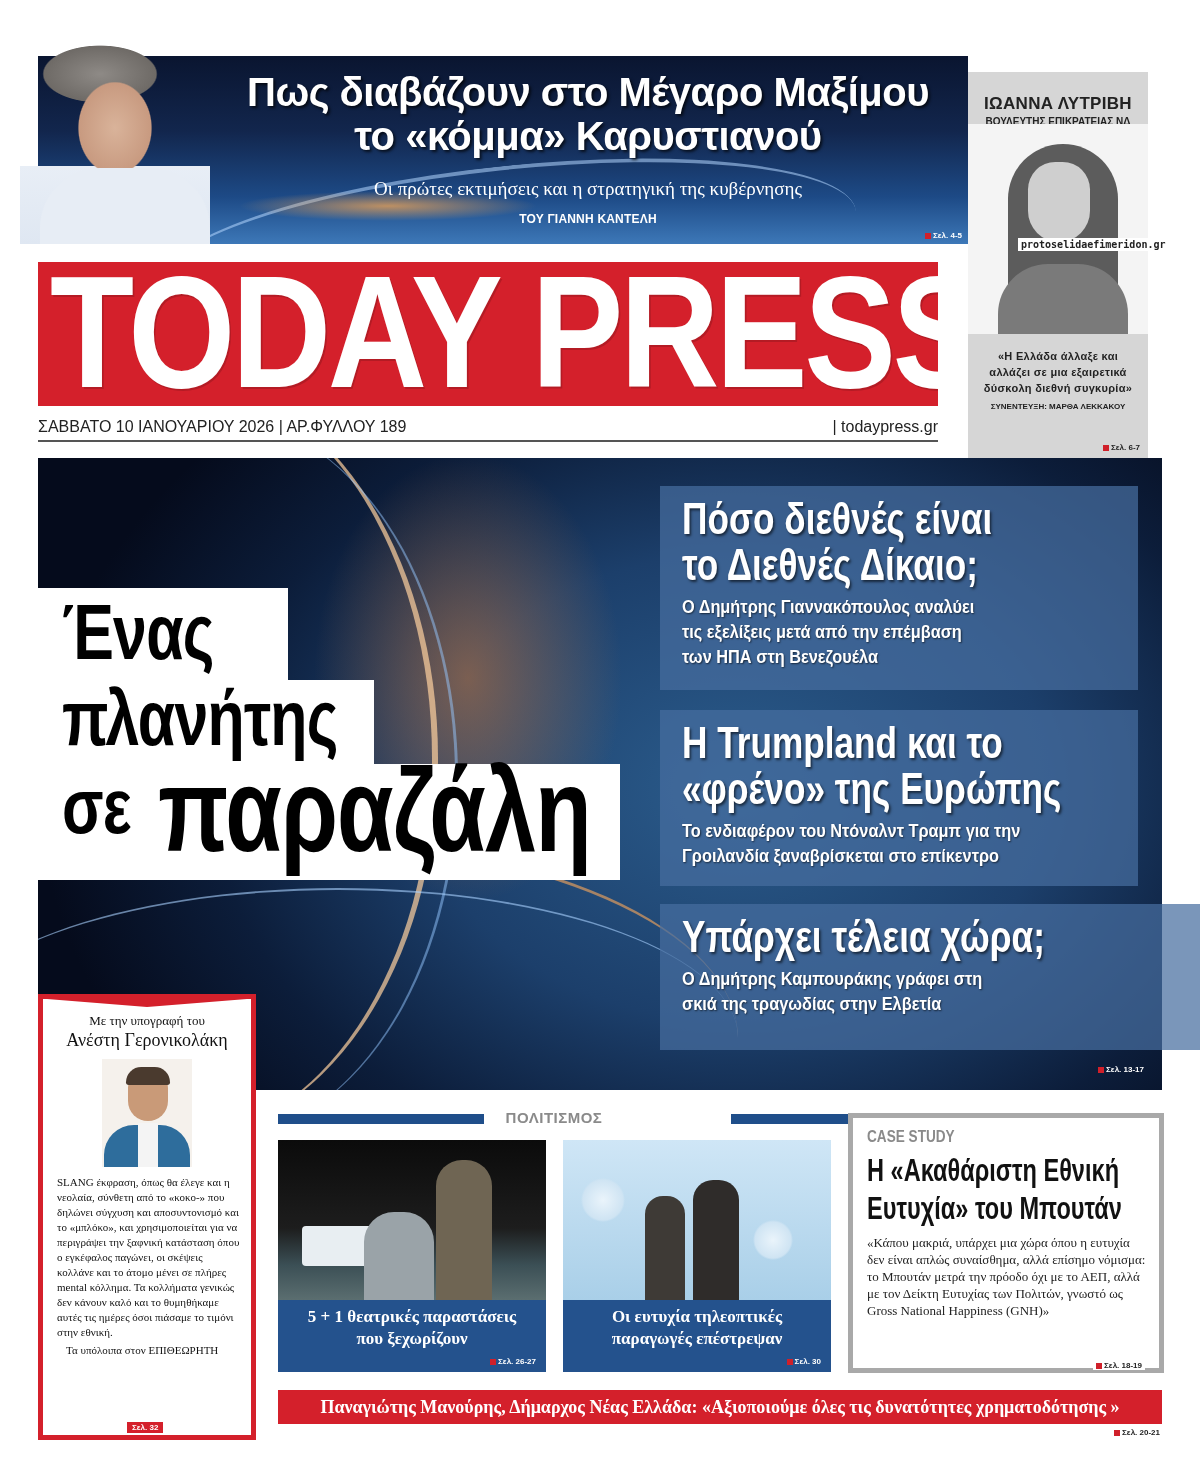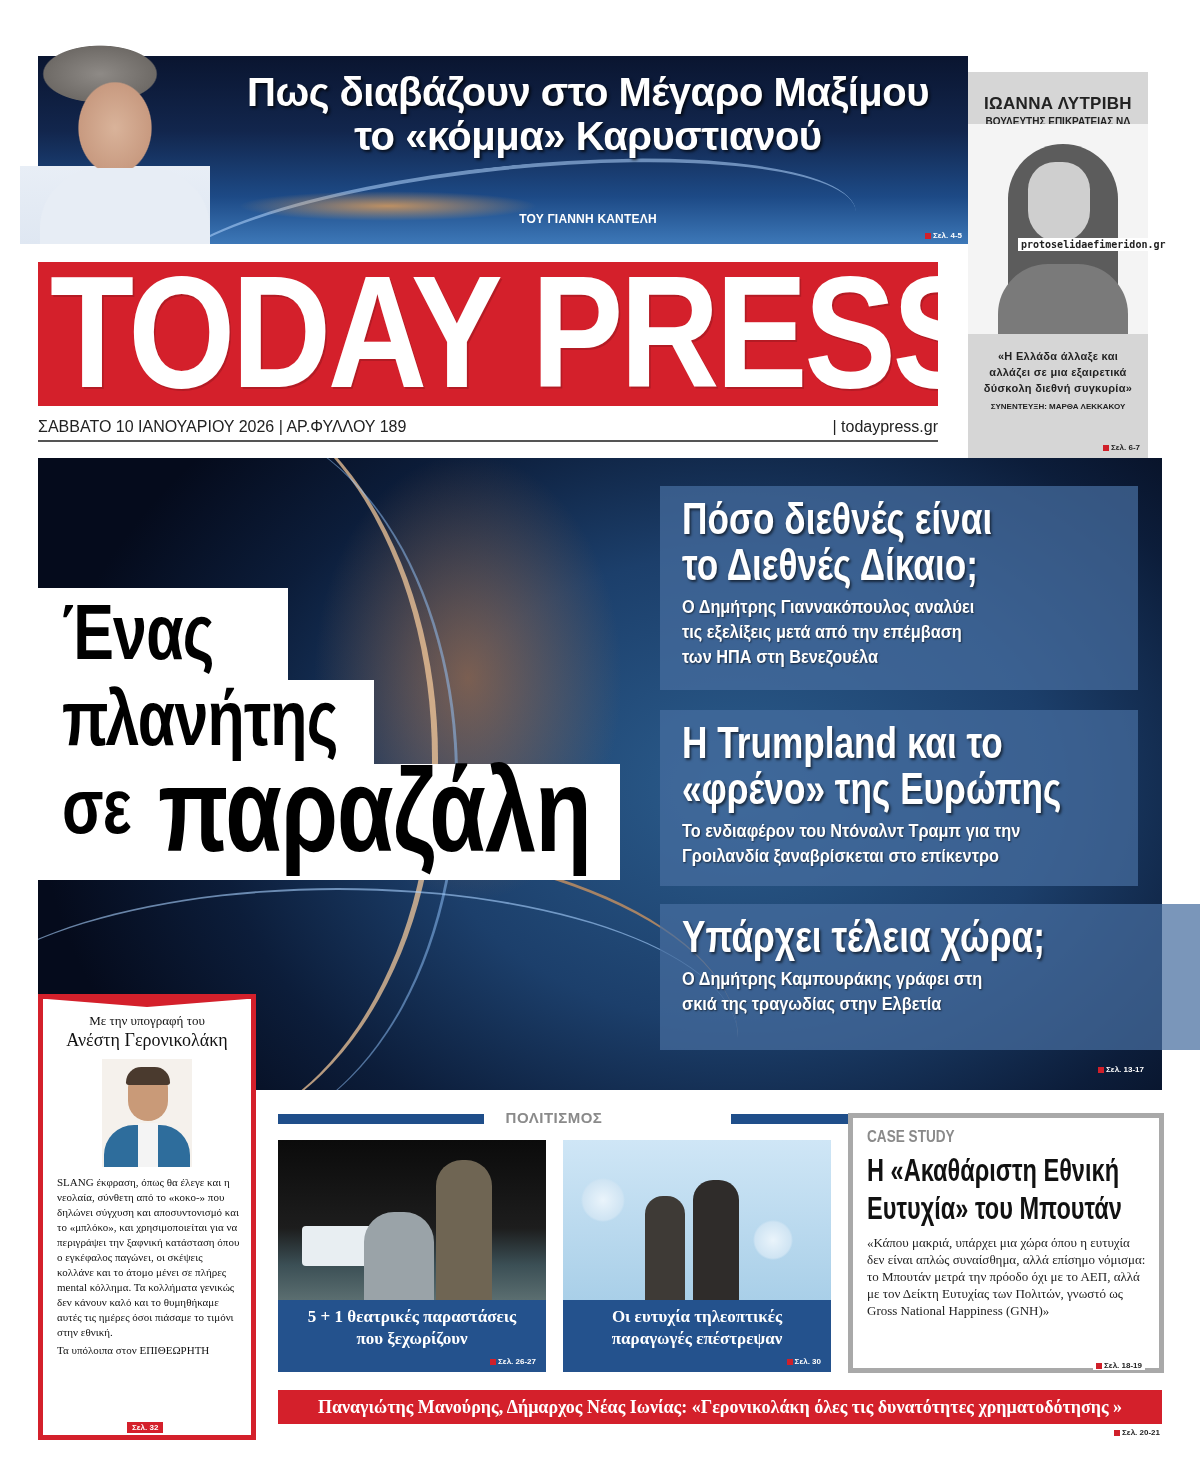--- a/index.html
+++ b/index.html
@@ -165,21 +165,21 @@
   #koko-photo {
     width: 90px; height: 108px; margin: 8px auto 0; position: relative; background: #f5f1ec; overflow: hidden;
   }
   #koko-photo .kf { position: absolute; left: 26px; top: 12px; width: 40px; height: 50px; background: #c99a78; border-radius: 20px 20px 24px 24px; }
   #koko-photo .kh { position: absolute; left: 24px; top: 8px; width: 44px; height: 18px; background: #4a3a2e; border-radius: 22px 22px 4px 4px; }
   #koko-photo .kb { position: absolute; left: 2px; top: 66px; width: 86px; height: 50px; background: #2e6d9c; border-radius: 30px 30px 0 0; }
   #koko-photo .ks { position: absolute; left: 36px; top: 64px; width: 20px; height: 44px; background: #f4f4f4; }
   #koko .k-body {
     font-family: "Liberation Serif", serif; font-size: 11px; line-height: 15px; color: #111; padding: 8px 10px 0 14px;
   }
-  #koko .k-more { font-family: "Liberation Serif", serif; font-size: 11px; color: #111; padding: 4px 10px 0 14px; }
+  #koko .k-more { font-family: "Liberation Serif", serif; font-size: 11px; color: #111; padding: 4px 10px 0 23px; }
   #koko .k-ref {
     position: absolute; left: 84px; bottom: 2px; background: #d4202b; color: #fff; font-size: 8px; font-weight: 700;
     padding: 1px 5px;
   }
 
   
   #culture-label-row { position: absolute; left: 278px; top: 1112px; width: 659px; height: 14px; }
   #culture-label-row .bar { position: absolute; top: 2px; height: 10px; background: #1f4e8a; }
   #culture-label-row .bar.l { left: 0; width: 206px; }
   #culture-label-row .bar.r { right: 0; width: 206px; }
@@ -232,20 +232,21 @@
   #bottom-ref { position: absolute; right: 40px; top: 1428px; }
 </style>
 </head>
 <body>
 
 <div id="top-banner">
   <div class="banner-title">
     <div>Πως διαβάζουν στο Μέγαρο Μαξίμου</div>
     <div>το «κόμμα» Καρυστιανού</div>
   </div>
+  <div class="banner-sub">Οι πρώτες εκτιμήσεις και η στρατηγική της κυβέρνησης</div>
   <div class="banner-author">ΤΟΥ ΓΙΑΝΝΗ ΚΑΝΤΕΛΗ</div>
   <div class="pageref" style="right:6px; bottom:4px;">
     <span class="sq"></span>
     <span>Σελ. 4-5</span>
   </div>
 </div>
 <div id="pm-photo"></div>
 
 <div id="interview-card">
   <div class="ic-head">
@@ -391,17 +392,17 @@
     <div>Η «Ακαθάριστη Εθνική</div>
     <div>Ευτυχία» του Μπουτάν</div>
   </div>
   <div class="cs-body">«Κάπου μακριά, υπάρχει μια χώρα όπου η ευτυχία δεν είναι απλώς συναίσθημα, αλλά επίσημο νόμισμα: το Μπουτάν μετρά την πρόοδο όχι με το ΑΕΠ, αλλά με τον Δείκτη Ευτυχίας των Πολιτών, γνωστό ως Gross National Happiness (GNH)»</div>
   <div class="pageref dark">
     <span class="sq"></span>
     <span>Σελ. 18-19</span>
   </div>
 </div>
 
-<div id="bottom-strip">Παναγιώτης Μανούρης, Δήμαρχος Νέας Ιωνίας: «Γερονικολάκη όλες τις δυνατότητες χρηματοδότησης »</div>
+<div id="bottom-strip">Παναγιώτης Μανούρης, Δήμαρχος Νέας Ελλάδα: «Αξιοποιούμε όλες τις δυνατότητες χρηματοδότησης »</div>
 <div id="bottom-ref" class="pageref dark">
   <span class="sq"></span>
   <span>Σελ. 20-21</span>
 </div>
 
 </body></html>

